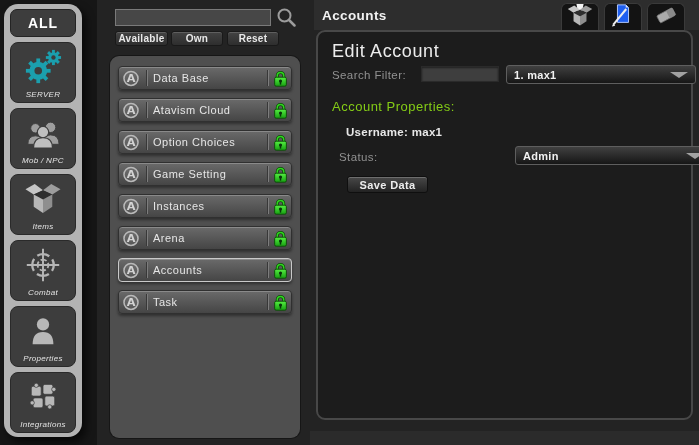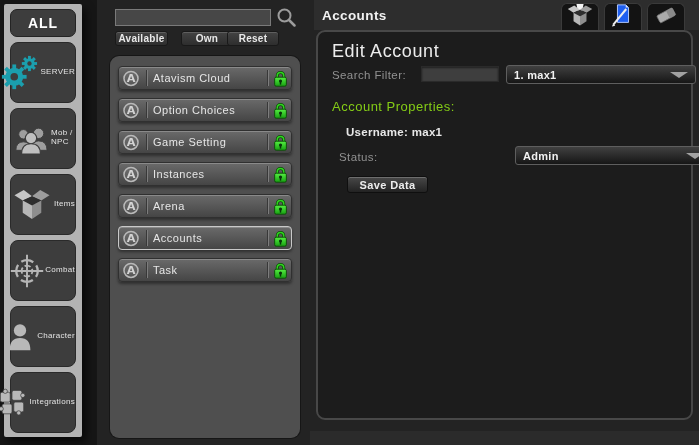--- a/index.html
+++ b/index.html
@@ -1,37 +1,37 @@
 <!DOCTYPE html>
 <html style="--teal: #1b9fae; --lockGreen: #2fd31f; --tabBlue: #1f5ff0;"><head>
 <meta charset="utf-8">
 <style>
   html,body{margin:0;padding:0;background:#111;}
   .page{position:relative;width:699px;height:445px;background:#232323;overflow:hidden;
         font-family:"Liberation Sans","DejaVu Sans",sans-serif;}
   
   .side-backdrop{position:absolute;left:0;top:0;width:97px;height:445px;background:#161616;}
   .sidebar{position:absolute;left:4px;top:4px;width:78px;height:433px;background:#b3b3b3;
-           border-radius:2px;box-shadow:4px 5px 8px rgba(0,0,0,.65);box-sizing:border-box;padding:5px 6px;}
+           border-radius:14px;box-shadow:4px 5px 8px rgba(0,0,0,.65);box-sizing:border-box;padding:5px 6px;}
   .all-btn{height:26px;background:#3d3d3d;border:1px solid #242424;border-radius:7px;
            color:#fff;font-size:14px;font-weight:bold;letter-spacing:1px;display:flex;
            align-items:center;justify-content:center;cursor:pointer;}
   .cat-btn{height:61px;margin-top:5px;background:#3d3d3d;border:1px solid #2a2a2a;border-radius:8px;
-           display:flex;align-items:center;justify-content:flex-end;cursor:pointer;box-sizing:border-box;}
+           display:flex;flex-direction:column;align-items:center;justify-content:flex-end;cursor:pointer;box-sizing:border-box;font-style:italic;}
   .cat-icon{flex:1;display:flex;align-items:center;justify-content:center;width:100%;}
   .cat-label{font-size:8px;color:#e3e3e3;padding-bottom:3px;letter-spacing:.3px;}
   
   .search-input{position:absolute;left:115px;top:9px;width:156px;height:17px;background:#474747;
                 border:1px solid #7a7a7a;box-sizing:border-box;color:#eee;font-size:11px;padding:0 4px;outline:none;}
   .mag{position:absolute;left:276px;top:7px;width:20px;height:20px;cursor:pointer;}
   .filter-btn{position:absolute;top:31px;height:15px;background:linear-gradient(#434343,#2e2e2e);
               border:1px solid #191919;border-radius:3px;box-shadow:inset 0 1px 0 #5f5f5f;
               color:#e9e9e9;font-size:10px;font-weight:bold;letter-spacing:.3px;
               display:flex;align-items:center;justify-content:center;cursor:pointer;box-sizing:border-box;}
-  .fb0{left:115px;width:53px;} .fb1{left:181px;width:52px;} .fb2{left:227px;width:52px;}
+  .fb0{left:115px;width:53px;} .fb1{left:171px;width:52px;} .fb2{left:227px;width:52px;}
   .module-panel{position:absolute;left:110px;top:56px;width:190px;height:382px;background:#4f4f4f;
                 border-radius:9px;box-sizing:border-box;padding:10px 8px;box-shadow:0 0 0 1px rgba(0,0,0,.35);}
   .mod-row{display:flex;align-items:center;height:24px;margin-bottom:8px;border-radius:4px;
            background:linear-gradient(#6a6a6a,#454545);border:1px solid #303030;
            box-shadow:0 2px 3px rgba(0,0,0,.4),inset 0 1px 0 rgba(255,255,255,.22);
            cursor:pointer;box-sizing:border-box;}
   .mod-row.selected{border:1px solid #c9c9c9;}
   .mod-logo{width:18px;height:18px;margin-left:3px;flex:0 0 auto;}
   .vdiv{width:1px;height:16px;background:#383838;box-shadow:1px 0 0 #7d7d7d;margin:0 6px;flex:0 0 auto;}
   .mod-label{flex:1;font-size:11px;color:#e6e6e6;letter-spacing:.5px;white-space:nowrap;overflow:hidden;}
@@ -211,21 +211,21 @@
           </svg>
         </span>
       <span class="cat-label">Combat</span>
     </div>
     <div class="cat-btn">
       <span class="cat-icon">
           <svg width="34" height="34">
             <use href="#sym-person"></use>
           </svg>
         </span>
-      <span class="cat-label">Character</span>
+      <span class="cat-label">Properties</span>
     </div>
     <div class="cat-btn">
       <span class="cat-icon">
           <svg width="36" height="36">
             <use href="#sym-puzzle"></use>
           </svg>
         </span>
       <span class="cat-label">Integrations</span>
     </div>
   </div>
@@ -239,20 +239,31 @@
     </div>
   <div class="filter-btn fb1">
       <span>Own</span>
     </div>
   <div class="filter-btn fb2">
       <span>Reset</span>
     </div>
 
   <div class="module-panel">
 
+      <div class="mod-row">
+        <span class="mod-logo"><svg width="18" height="18">
+            <use href="#sym-logoA"></use>
+          </svg></span>
+        <span class="vdiv"></span>
+        <span class="mod-label">Data Base</span>
+        <span class="vdiv"></span>
+        <span class="mod-lock"><svg width="13" height="17">
+            <use href="#sym-lock"></use>
+          </svg></span>
+      </div>
 
       <div class="mod-row">
         <span class="mod-logo"><svg width="18" height="18">
             <use href="#sym-logoA"></use>
           </svg></span>
         <span class="vdiv"></span>
         <span class="mod-label">Atavism Cloud</span>
         <span class="vdiv"></span>
         <span class="mod-lock"><svg width="13" height="17">
             <use href="#sym-lock"></use>

